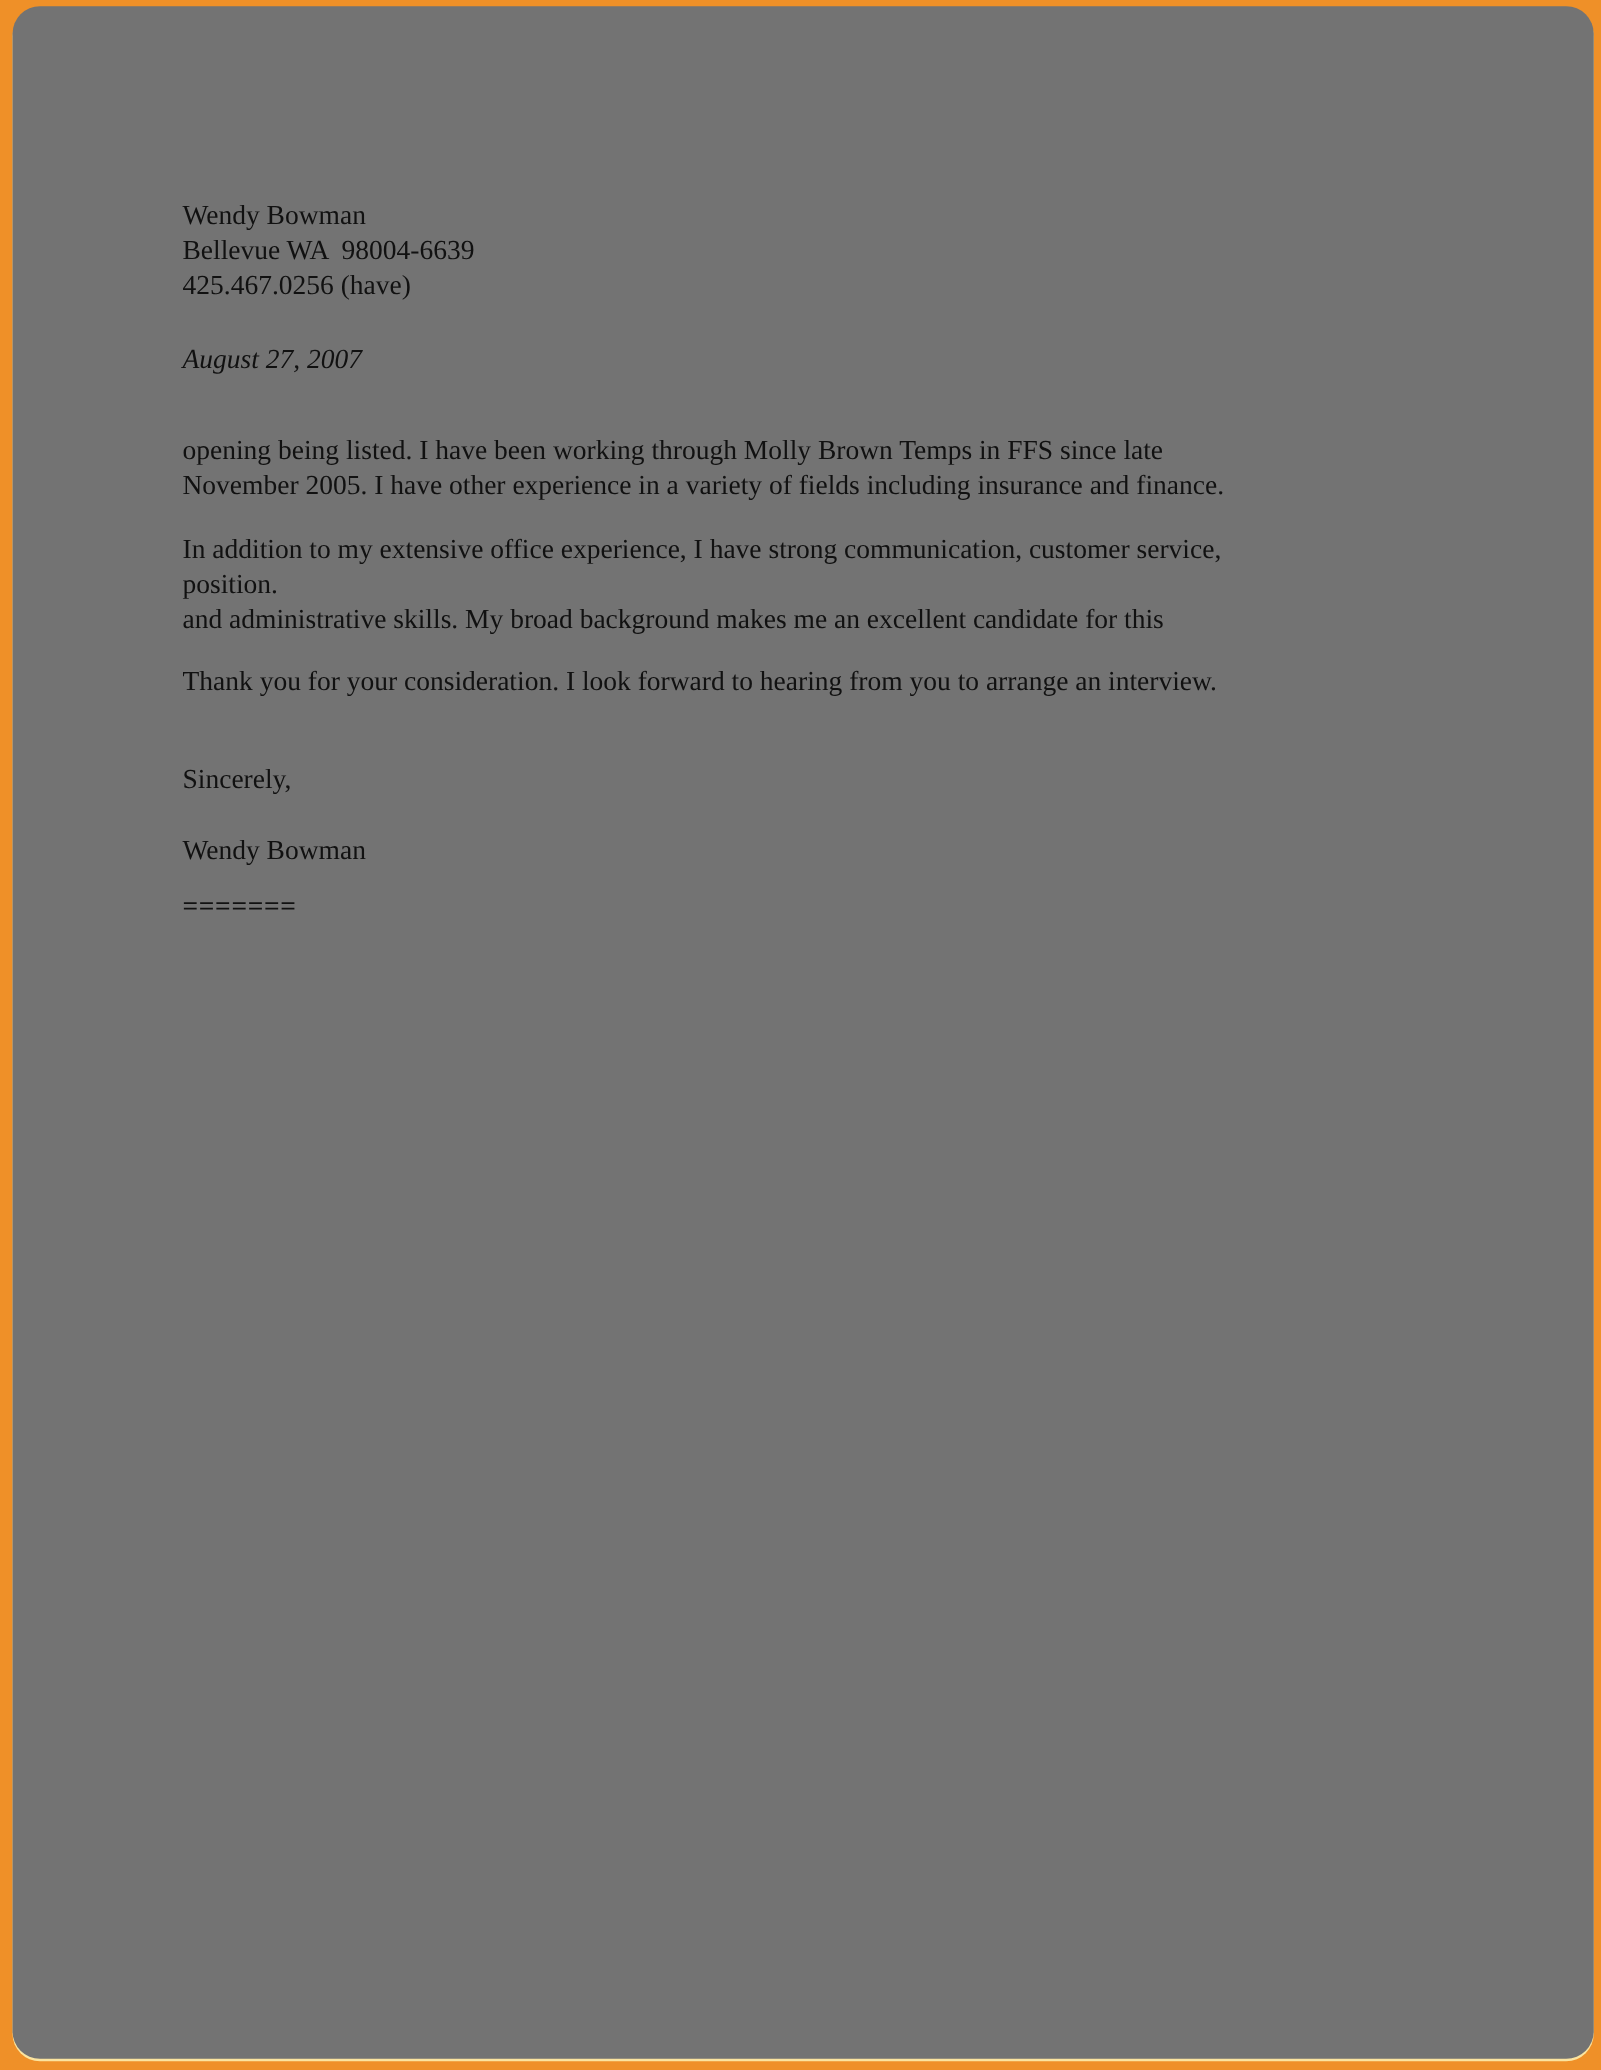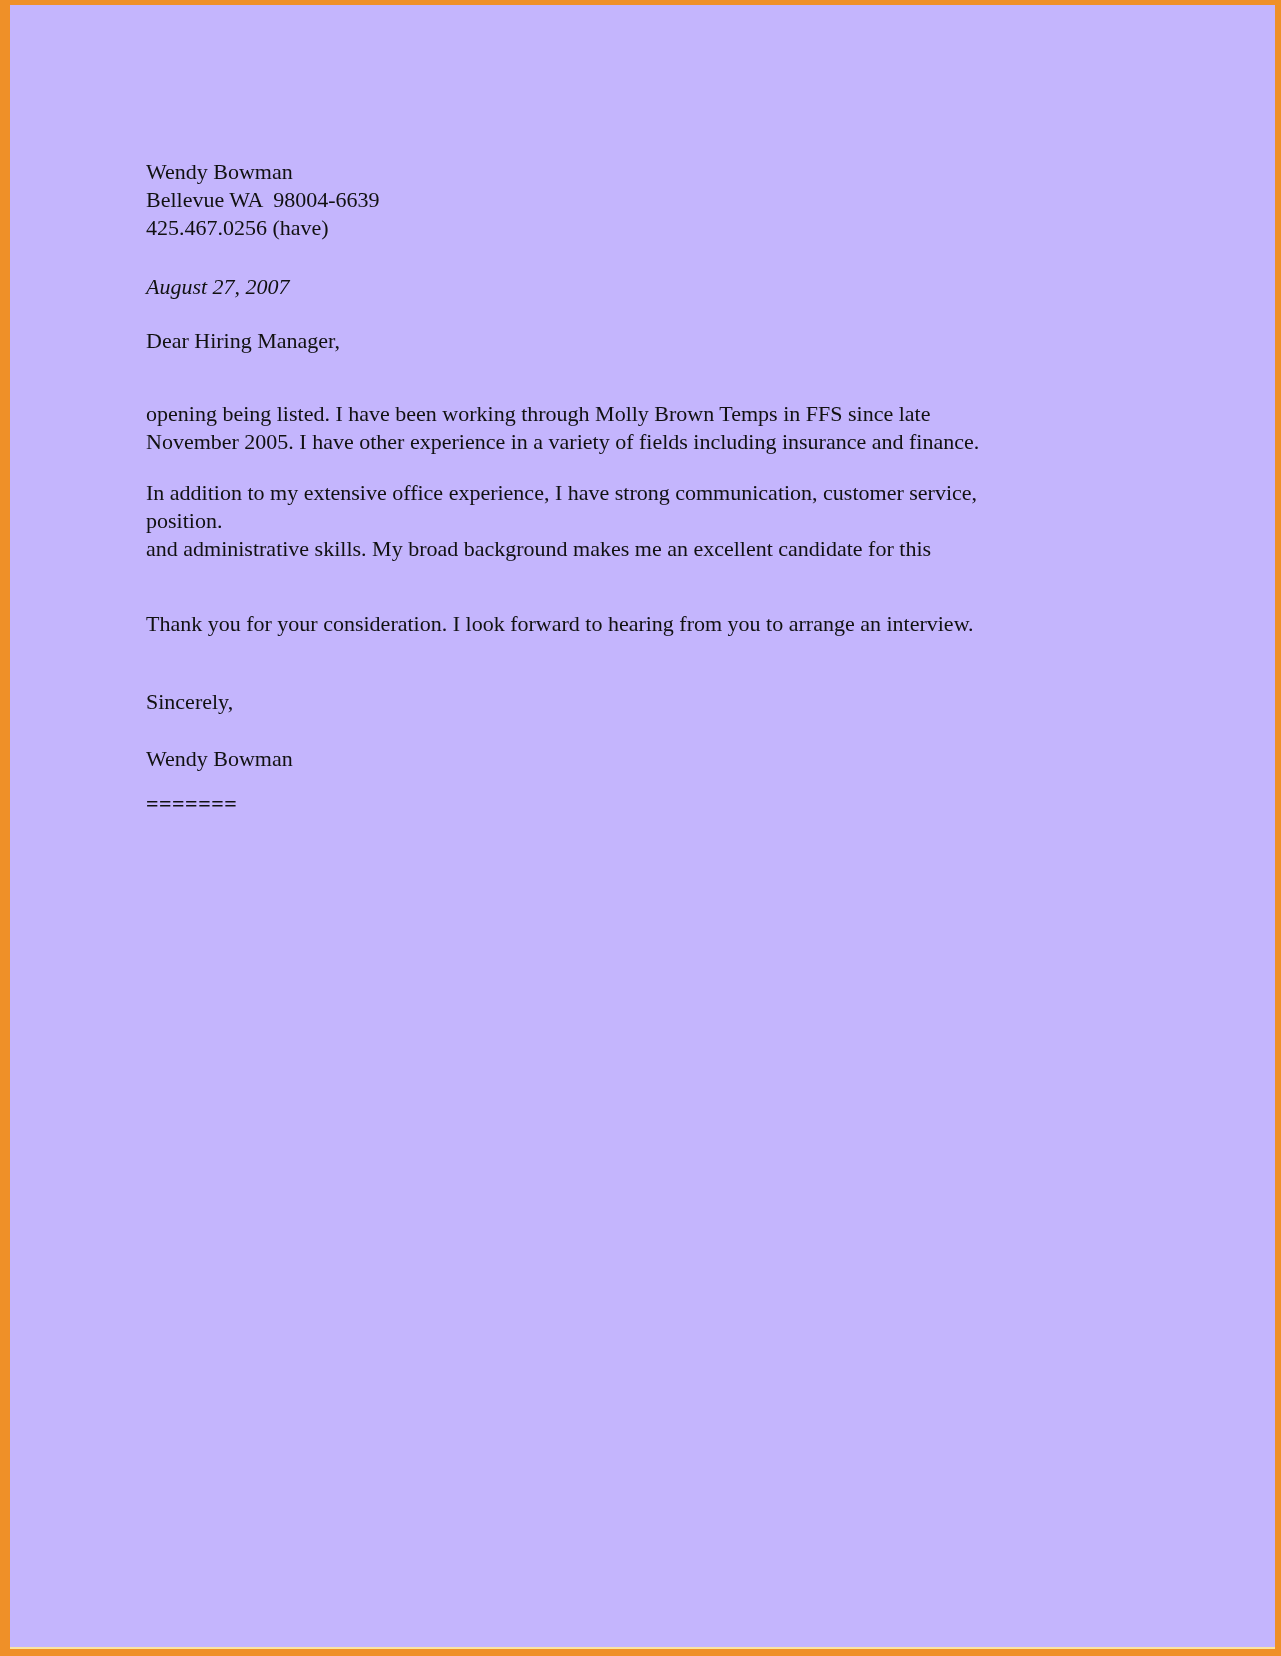--- a/index.html
+++ b/index.html
@@ -10,40 +10,41 @@
     position: relative;
     font-family: "Liberation Serif", "DejaVu Serif", serif;
     overflow: hidden;
   }
   .page {
     position: absolute;
     left: 10px;
     top: 5px;
     width: 1265px;
     height: 1642px;
-    background: #c4b5fd;
+    background: #737373;
     box-shadow: 0 2px 0 0 #fbe49f; 
     box-sizing: border-box;
+    border-radius: 22px;
   }
   .letter {
     padding: 153px 40px 0 136px;
     color: #111111;
     font-size: 22px;
     line-height: 28px;
   }
   .line {
     white-space: pre-wrap;
   }
   .block { margin: 0; }
   .cell-block   { margin-top: 23px; }
   .date-block   { margin-top: 31px; font-style: italic; }
   .salutation-block { margin-top: 26px; }
   .para1-block  { margin-top: 45px; }
   .para2-block  { margin-top: 23px; }
-  .para3-block  { margin-top: 47px; }
+  .para3-block  { margin-top: 22px; }
   .closing-block   { margin-top: 50px; }
   .signature-block { margin-top: 29px; }
   .divider-block   { margin-top: 17px; font-weight: bold; letter-spacing: 0.5px; }
 </style>
 </head>
 <body>
 
 <div class="page">
   <div class="letter">
 
@@ -51,23 +52,20 @@
       <div class="line">Wendy Bowman</div>
       <div class="line">Bellevue WA  98004-6639</div>
       <div class="line">425.467.0256 (have)</div>
     </div>
 
 
     <div class="block date-block">
       <div class="line">August 27, 2007</div>
     </div>
 
-    <div class="block salutation-block">
-      <div class="line">Dear Hiring Manager,</div>
-    </div>
 
     <div class="block para1-block">
       <div class="line">opening being listed. I have been working through Molly Brown Temps in FFS since late</div>
       <div class="line">November 2005. I have other experience in a variety of fields including insurance and finance.</div>
     </div>
 
     <div class="block para2-block">
       <div class="line">In addition to my extensive office experience, I have strong communication, customer service,</div>
       <div class="line">position.</div>
       <div class="line">and administrative skills. My broad background makes me an excellent candidate for this</div>

